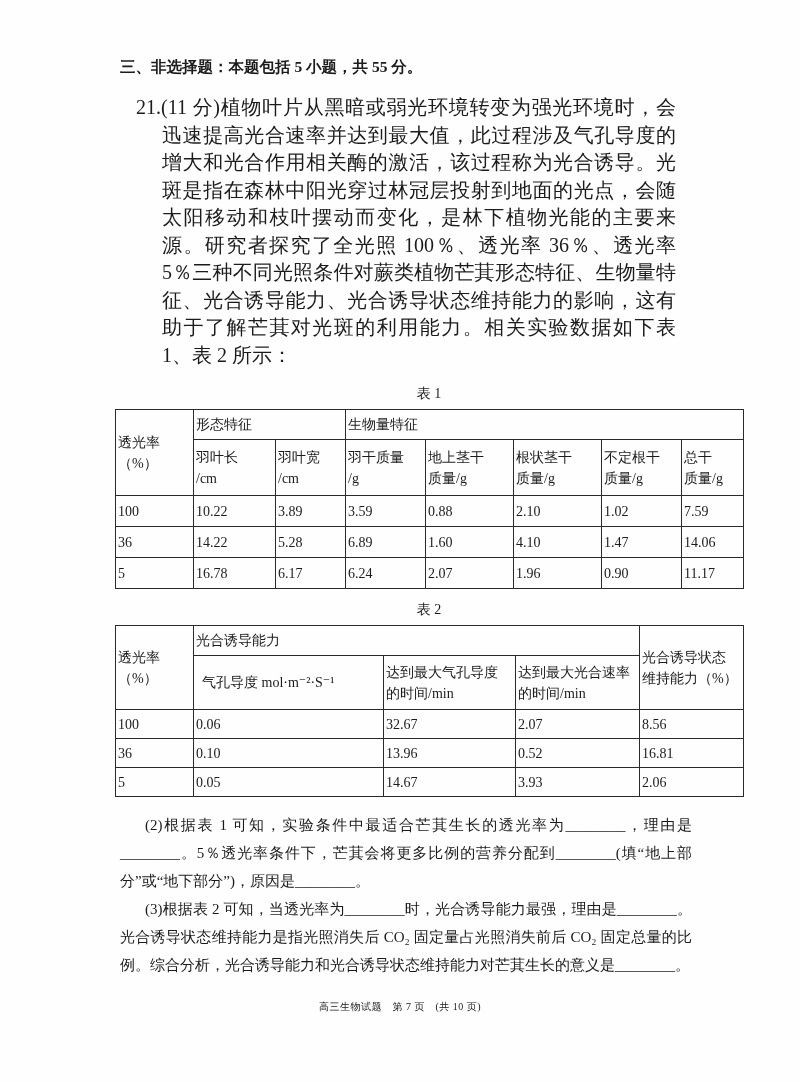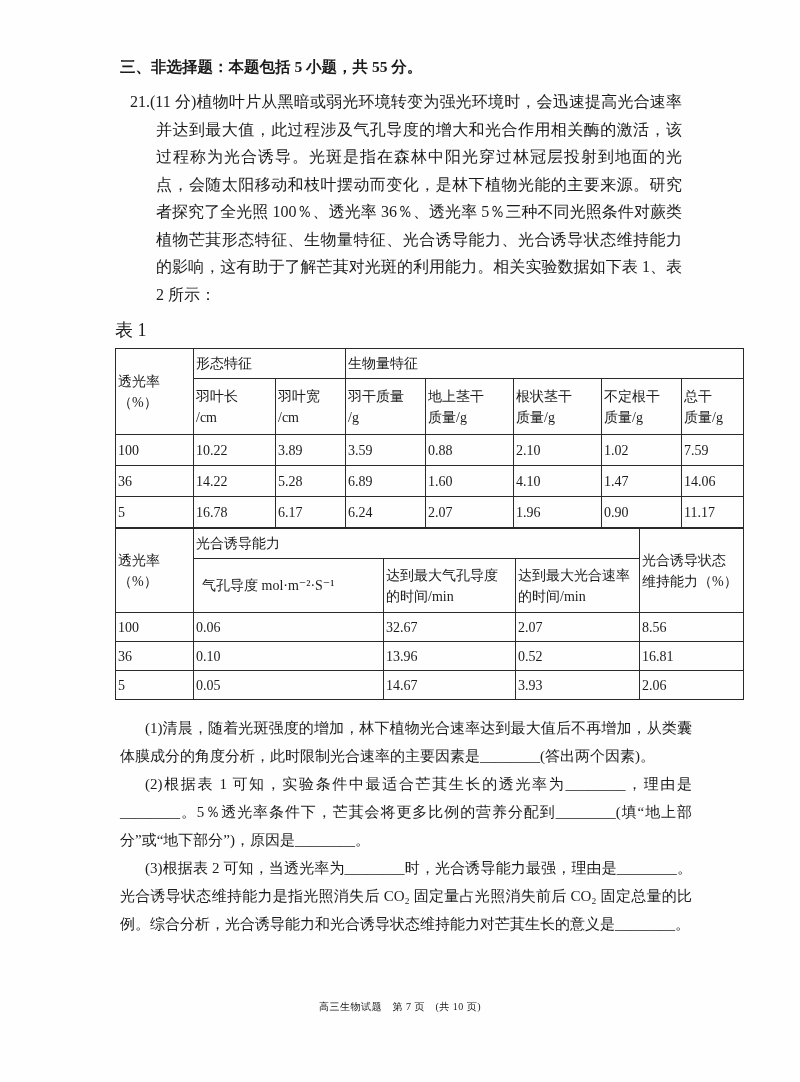--- a/index.html
+++ b/index.html
@@ -14,31 +14,32 @@
     overflow: hidden;
   }
   .content { padding: 56px 108px 0 120px; }
   .section-header {
     font-weight: bold;
     font-size: 15.5px;
     line-height: 22px;
     margin: 0 0 7px 0;
   }
   .q-stem {
-    font-size: 16px;
+    font-size: 20px;
     line-height: 27.5px;
     text-align: justify;
     padding-left: 26px;
     text-indent: -26px;
-    margin: 10px;
+    margin: 16px;
   }
   .table-caption {
     width: 628px;
     margin-left: -5px;
-    font-size: 18px;
+    text-align: center;
+    font-size: 14px;
   }
   .caption-1 { margin-top: 9px; margin-bottom: 6px; }
   .caption-2 { margin-top: 12px; margin-bottom: 6px; }
   table.data-table {
     border-collapse: collapse;
     table-layout: fixed;
     width: 628px;
     margin-left: -5px;
     font-size: 14px;
     color: #1b1b1b;
@@ -164,20 +165,21 @@
         <td>6.17</td>
         <td>6.24</td>
         <td>2.07</td>
         <td>1.96</td>
         <td>0.90</td>
         <td>11.17</td>
       </tr>
     </tbody>
       </table>
 
+    <div class="table-caption caption-2">表 2</div>
 
     <table class="data-table t2">
       <colgroup>
         <col style="width:78px">
           <col style="width:190px">
           <col style="width:132px">
           <col style="width:124px">
           <col style="width:104px">
       </colgroup>
       <tbody>
@@ -221,21 +223,20 @@
         <td>5</td>
         <td>0.05</td>
         <td>14.67</td>
         <td>3.93</td>
         <td>2.06</td>
       </tr>
     </tbody>
       </table>
 
     <div class="questions">
-      <p class="sub-q">(1)清晨，随着光斑强度的增加，林下植物光合速率达到最大值后不再增加，从类囊体膜成分的角度分析，此时限制光合速率的主要因素是________(答出两个因素)。</p>
       <p class="sub-q">(2)根据表 1 可知，实验条件中最适合芒萁生长的透光率为________，理由是________。5％透光率条件下，芒萁会将更多比例的营养分配到________(填“地上部分”或“地下部分”)，原因是________。</p>
       <p class="sub-q">(3)根据表 2 可知，当透光率为________时，光合诱导能力最强，理由是________。光合诱导状态维持能力是指光照消失后 CO₂ 固定量占光照消失前后 CO₂ 固定总量的比例。综合分析，光合诱导能力和光合诱导状态维持能力对芒萁生长的意义是________。</p>
     </div>
 
   </div>
 
   <div class="page-footer">高三生物试题　第 7 页　(共 10 页)</div>
 </div>
 
 </body></html>

